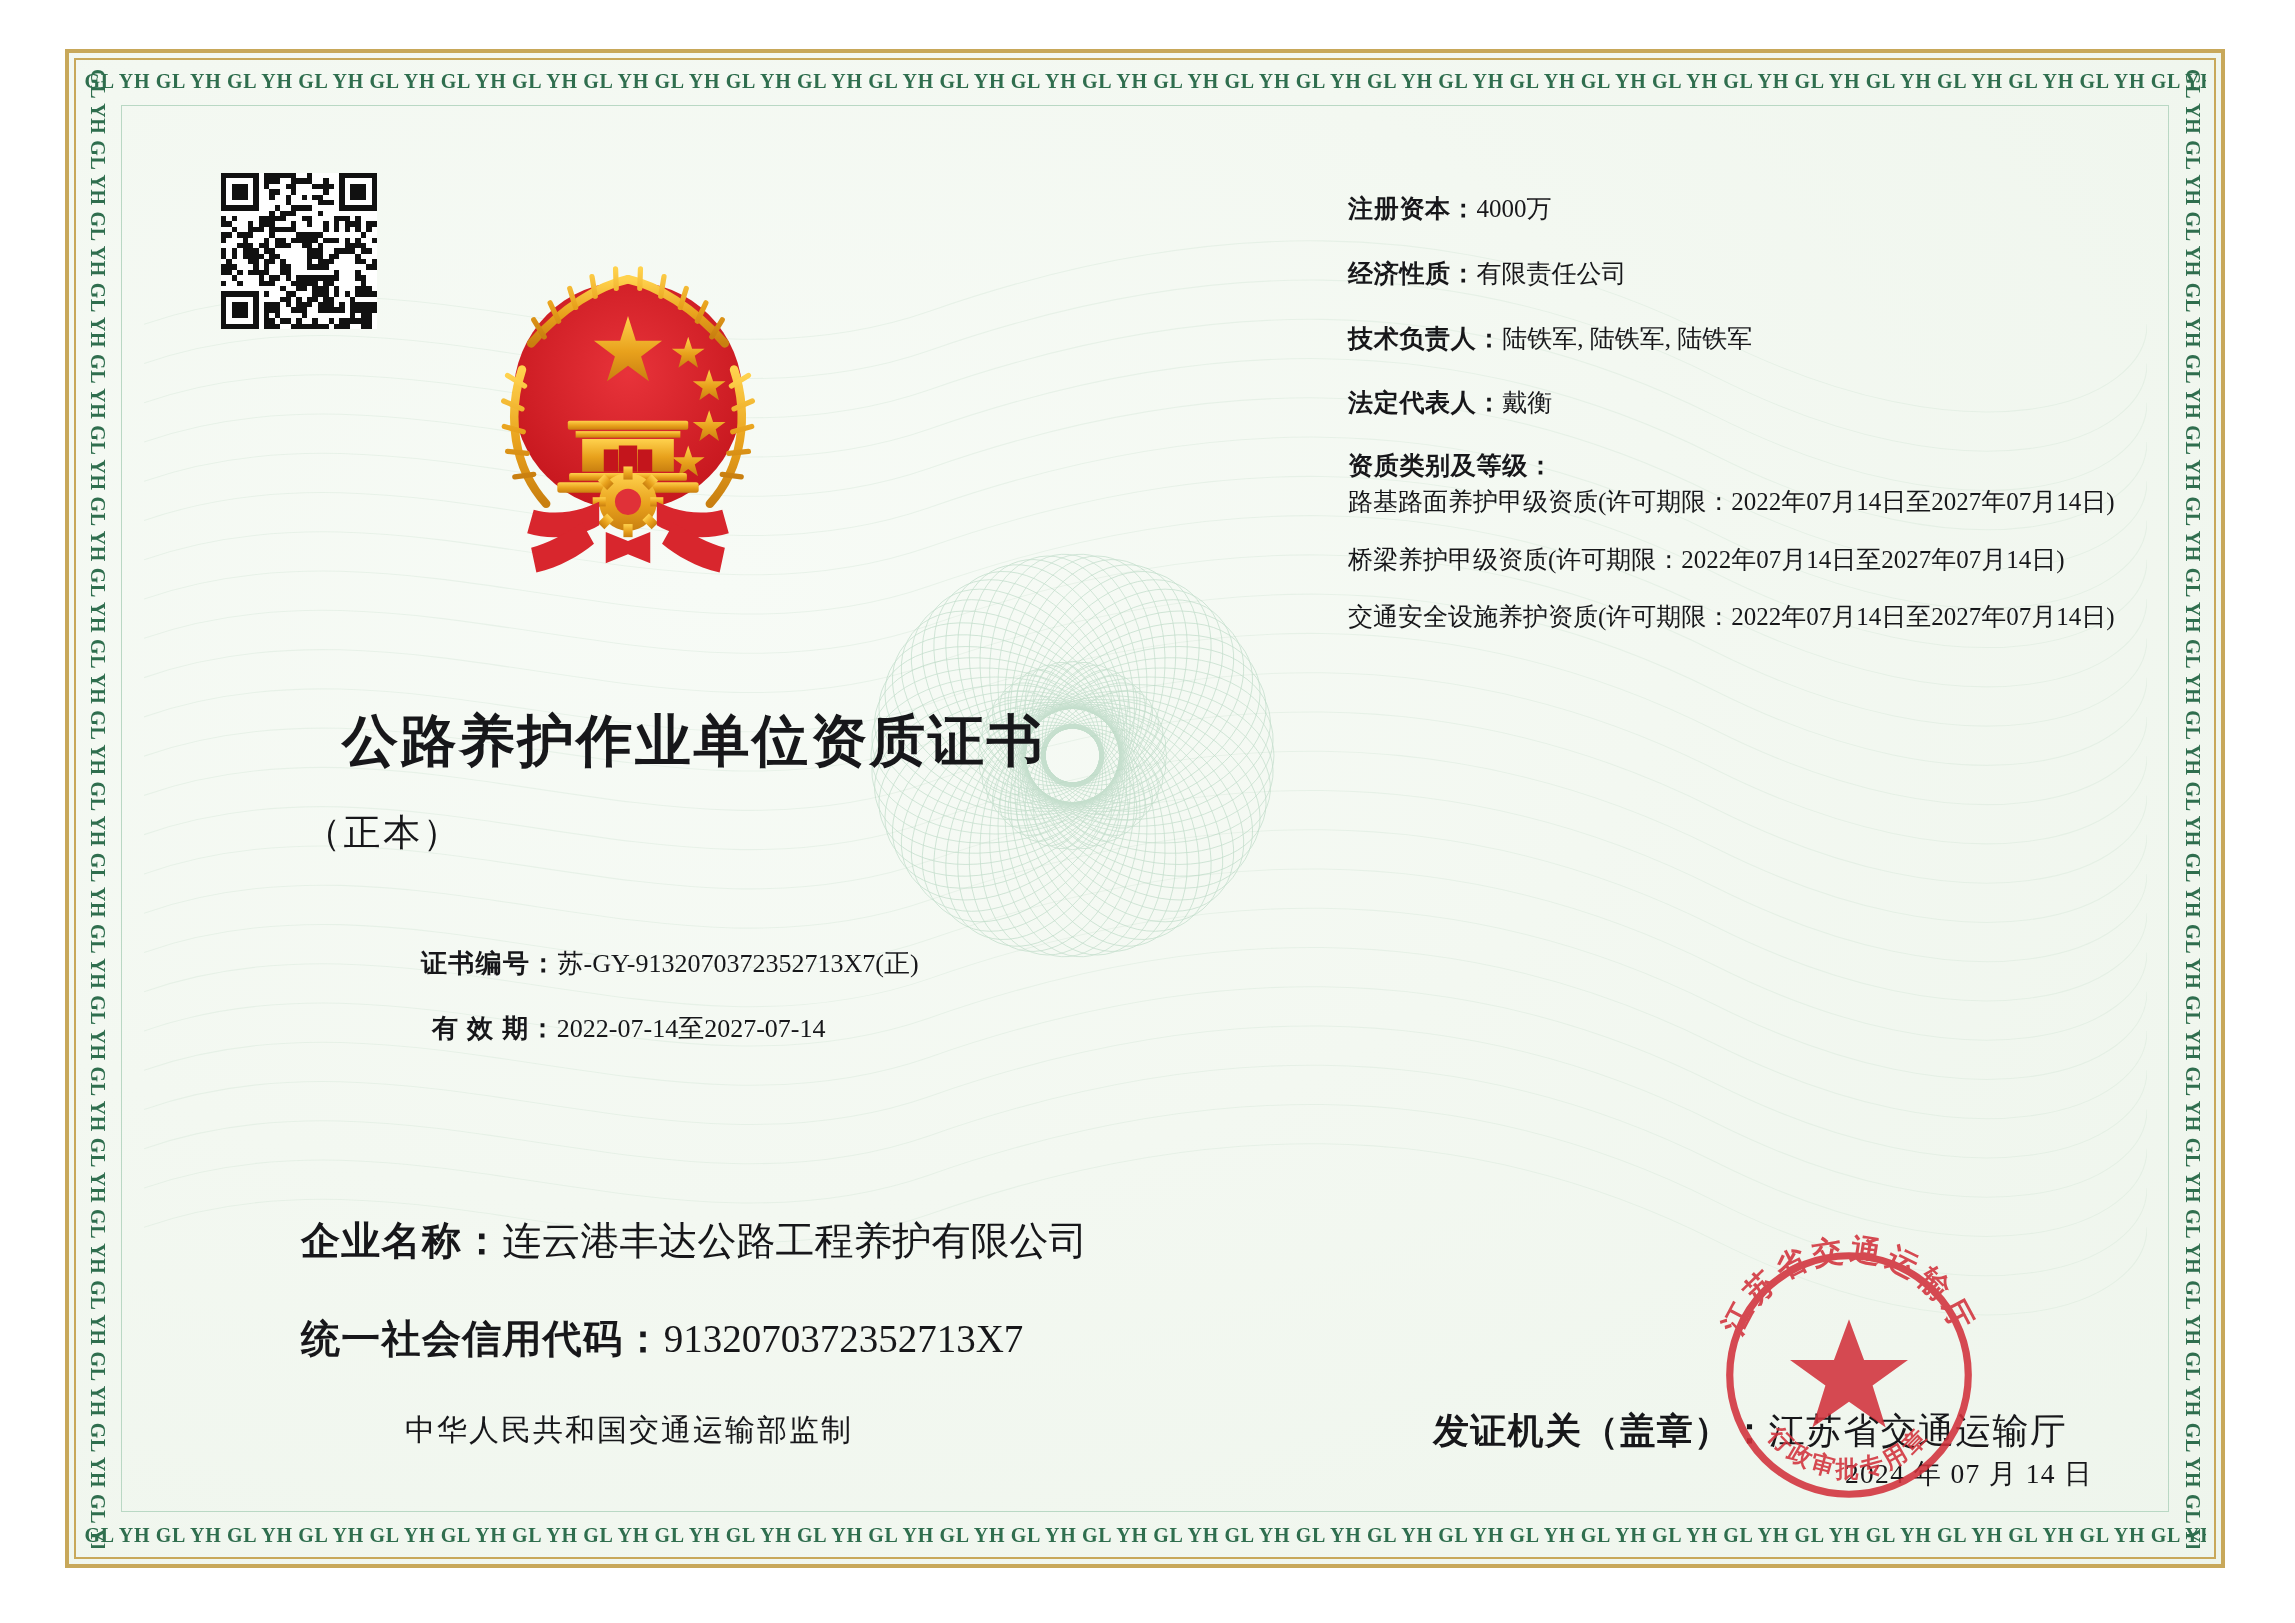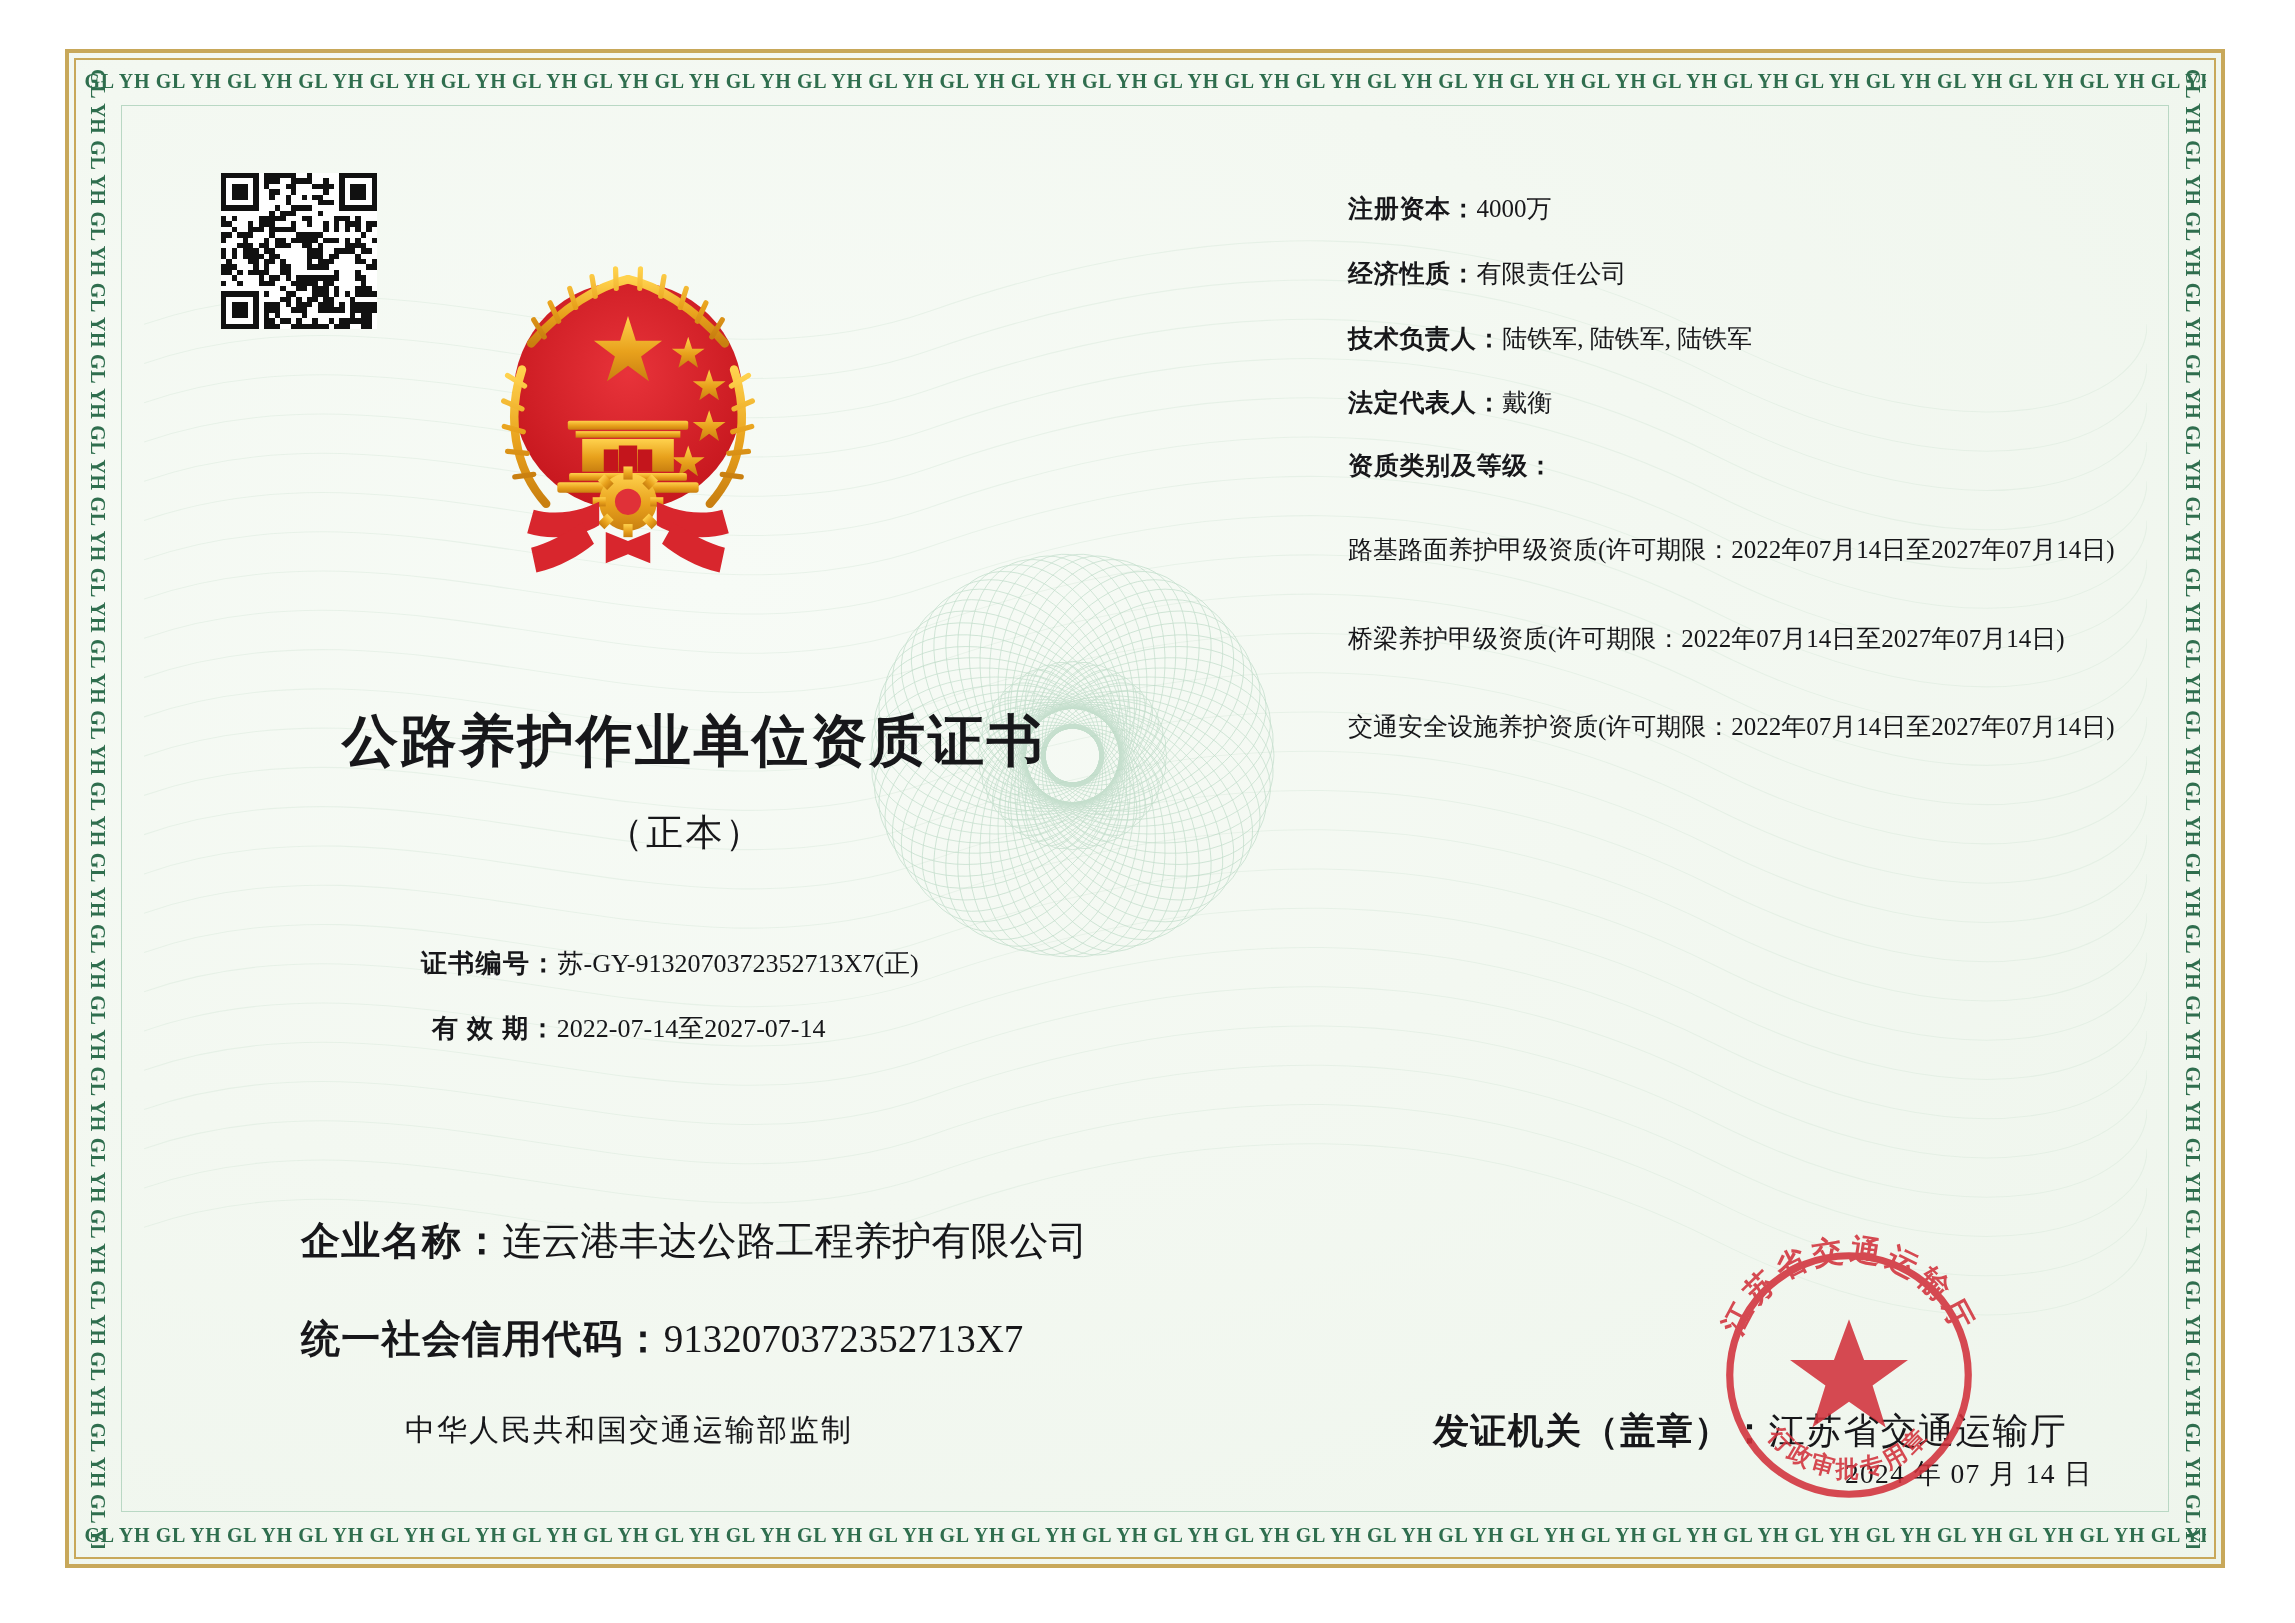--- a/index.html
+++ b/index.html
@@ -144,24 +144,23 @@
     width: 785px;
     text-align: center;
     font-size: 56px;
     font-weight: 700;
     letter-spacing: 2.6px;
     color: #17171a;
     font-family: "Liberation Serif", "DejaVu Serif", serif;
   }
   .title-sub {
     position: absolute;
-    left: 228px;
+    left: 239px;
     top: 759px;
     width: 785px;
-    text-align: center;
     font-size: 37px;
     letter-spacing: 2.6px;
     color: #17171a;
   }
 
   .cert-no-row, .valid-row {
     position: absolute;
     font-size: 26px;
     color: #17171a;
     white-space: nowrap;
@@ -216,21 +215,20 @@
     font-weight: 700;
     letter-spacing: 0.7px;
     color: #17171a;
   }
   .qual-item {
     font-size: 25px;
     line-height: 1.62;
     color: #17171a;
     margin-bottom: 17px;
     text-align: justify;
-    margin-top: 48px;
   }
 
   
   .issuer {
     position: absolute;
     left: 1368px;
     top: 1358px;
     font-size: 36px;
     letter-spacing: 1.3px;
     color: #17171a;

